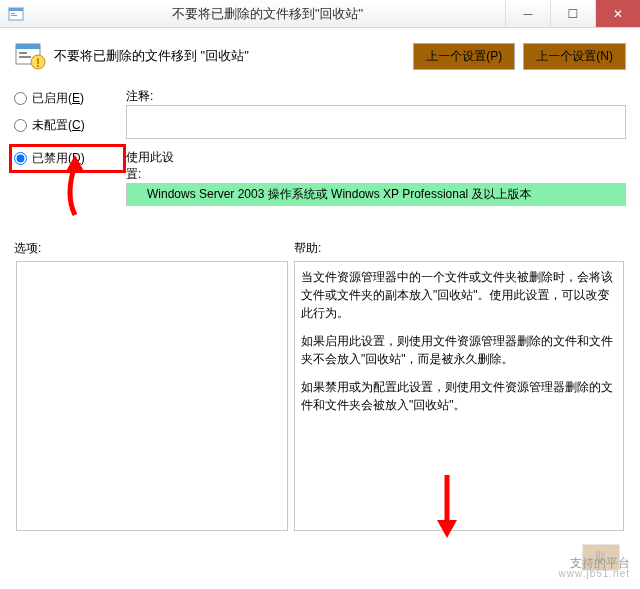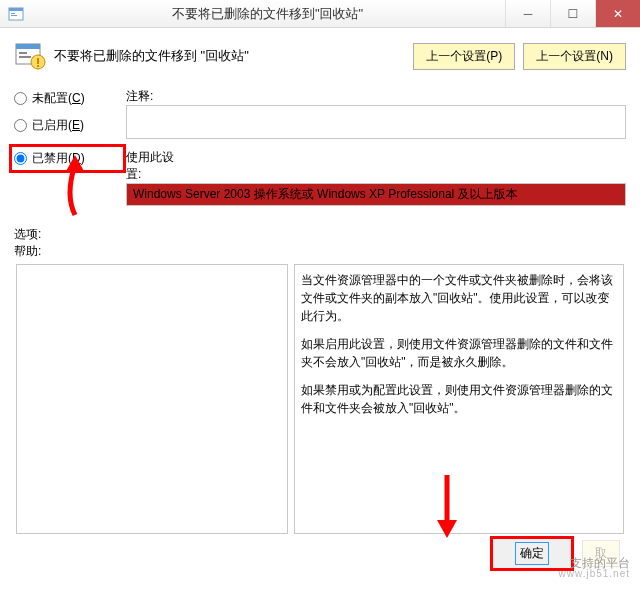--- a/index.html
+++ b/index.html
@@ -8,33 +8,33 @@
 .titlebar .ticon { width: 16px; height: 16px; margin-right: 6px; }
 .titlebar .ttext { flex: 1; text-align: center; color: #333; font-size: 13px; }
 .winbtns { display: flex; height: 100%; }
 .winbtn { width: 45px; display: flex; align-items: center; justify-content: center; border-left: 1px solid #e0e0e0; color: #555; }
 .winbtn.close { background: #c75050; color: #fff; }
 .content { padding: 12px 14px; }
 .header-row { display: flex; align-items: center; margin-bottom: 12px; }
 .hicon { width: 32px; height: 32px; margin-right: 8px; }
 .htitle { flex: 1; font-size: 13px; }
 .navbtns { display: flex; gap: 8px; }
-.btn { border: 1px solid #adadad; background: #fef9c3; padding: 4px 12px; cursor: pointer; font-size: 12px; }
+.btn { border: 1px solid #adadad; background: #a16207; padding: 4px 12px; cursor: pointer; font-size: 12px; }
 .form-area { display: flex; margin-bottom: 6px; }
 .radios { width: 112px; padding-top: 6px; }
 .radio-row { display: flex; align-items: center; margin-bottom: 10px; cursor: pointer; }
 .radio-row input { margin-right: 5px; }
 .radio-row u { text-decoration: underline; }
 .redbox { border: 3px solid #ff0000; padding: 3px 2px; margin-left: -5px; margin-bottom: 7px; }
 .fields { flex: 1; }
 .field-row { display: flex; margin-bottom: 6px; flex-direction: column; }
 .field-label { width: 56px; padding-top: 4px; text-align: left; }
 .comment-box { flex: 1; height: 58px; border: 1px solid #c8c8c8; background: #fff; resize: none; padding: 2px; }
-.platform-box { flex: 1; height: 36px; border: 1px solid #c8c8c8; background: #b91c1c; padding: 2px 6px; overflow-y: scroll; }
-.lower-labels { display: flex; margin-top: 14px; flex-direction: column; }
+.platform-box { flex: 1; height: 36px; border: 1px solid #c8c8c8; background: #86efac; padding: 2px 20px; overflow-y: scroll; }
+.lower-labels { display: flex; margin-top: 28px; }
 .lower-labels .l1 { width: 280px; }
 .panes { display: flex; margin-top: 4px; gap: 6px; padding: 0 2px; }
 .pane { border: 1px solid #c8c8c8; background: #fff; height: 270px; overflow-y: auto; padding: 6px; line-height: 1.5; }
 .pane.left { width: 272px; }
 .pane.right { flex: 1; }
 .pane.right p { margin-bottom: 10px; }
 .footer { position: absolute; bottom: 18px; right: 20px; display: flex; gap: 8px; align-items: center; }
 .btn.ok { border: 3px solid #ff0000; padding: 3px 22px; background: #f0f0f0; }
 .btn.ok .inner { border: 1px solid #3399ff; padding: 2px 4px; display: inline-block; }
 .arrow { position: absolute; pointer-events: none; }
@@ -81,25 +81,25 @@
     <div class="navbtns">
       <button class="btn"><span>上一个设置(P)</span></button>
       <button class="btn"><span>上一个设置(N)</span></button>
     </div>
   </div>
 
   <div class="form-area">
     <div class="radios">
       <label class="radio-row">
         <input type="radio" name="state" style="">
-        <span>未配置(<u>C</u>)</span>
+        <span>已启用(<u>E</u>)</span>
       </label>
       <label class="radio-row">
         <input type="radio" name="state" style="">
-        <span>已启用(<u>E</u>)</span>
+        <span>未配置(<u>C</u>)</span>
       </label>
       <div class="redbox">
         <label class="radio-row" style="margin-bottom:0">
           <input type="radio" name="state" checked="" style="">
           <span>已禁用(<u>D</u>)</span>
         </label>
       </div>
     </div>
     <div class="fields">
       <div class="field-row">
@@ -123,21 +123,20 @@
     <div class="pane right">
       <p>当文件资源管理器中的一个文件或文件夹被删除时，会将该文件或文件夹的副本放入"回收站"。使用此设置，可以改变此行为。</p>
       <p>如果启用此设置，则使用文件资源管理器删除的文件和文件夹不会放入"回收站"，而是被永久删除。</p>
       <p>如果禁用或为配置此设置，则使用文件资源管理器删除的文件和文件夹会被放入"回收站"。</p>
     </div>
   </div>
 
 </div>
 
 <div class="footer">
-  <button class="btn ok"><span class="inner">确定</span></button>
   <button class="btn" style="opacity:0.3">取</button>
 </div>
 
 <svg class="arrow a1" width="40" height="70" viewBox="0 0 40 70">
   <path d="M 20 60 Q 10 40 20 10" stroke="#ff0000" stroke-width="5" fill="none"></path>
   <polygon points="20,0 10,18 30,18" fill="#ff0000"></polygon>
 </svg>
 <svg class="arrow a2" width="30" height="70" viewBox="0 0 30 70">
   <line x1="15" y1="5" x2="15" y2="55" stroke="#ff0000" stroke-width="5"></line>
   <polygon points="15,68 5,50 25,50" fill="#ff0000"></polygon>

